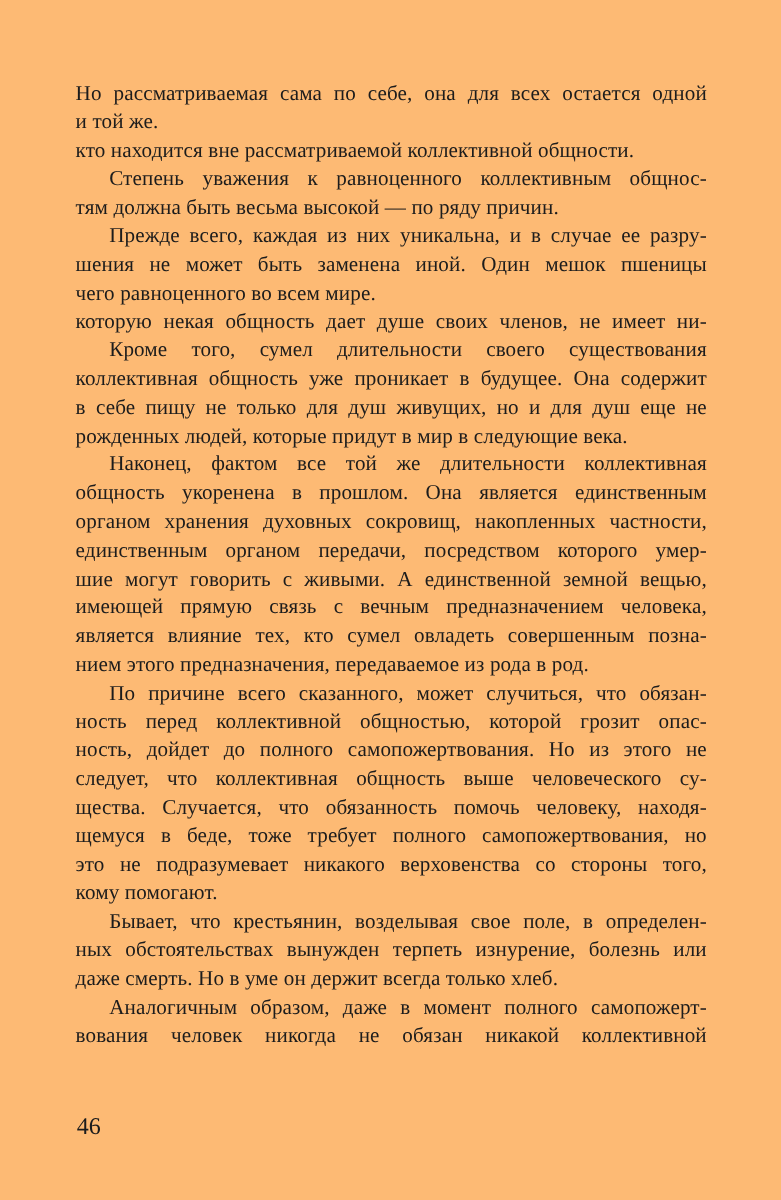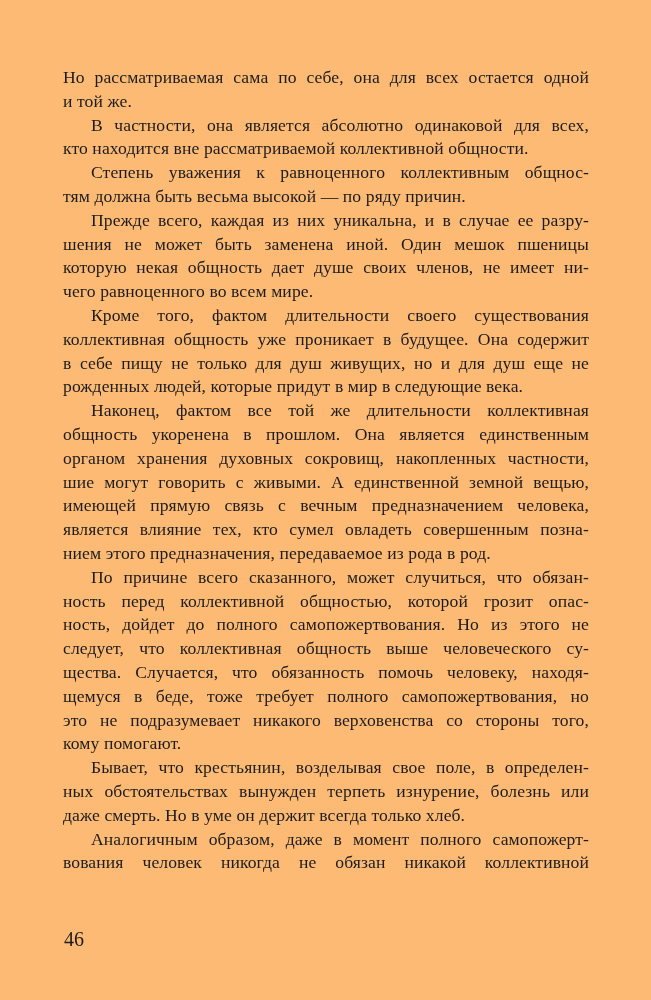--- a/index.html
+++ b/index.html
@@ -52,43 +52,43 @@
 </head>
 <body>
 
 <div class="page">
   <div class="text-block">
       <div class="paragraph">
         <div class="line just">Но рассматриваемая сама по себе, она для всех остается одной</div>
         <div class="line">и той же.</div>
       </div>
       <div class="paragraph">
-        <div class="line indent just">В частности, она является абсолютно одинаковой для всех,</div>
         <div class="line">кто находится вне рассматриваемой коллективной общности.</div>
       </div>
       <div class="paragraph">
         <div class="line indent just">Степень уважения к равноценного коллективным общнос-</div>
         <div class="line">тям должна быть весьма высокой — по ряду причин.</div>
       </div>
       <div class="paragraph">
         <div class="line indent just">Прежде всего, каждая из них уникальна, и в случае ее разру-</div>
         <div class="line just">шения не может быть заменена иной. Один мешок пшеницы</div>
+        <div class="line">чего равноценного во всем мире.</div>
         <div class="line just">которую некая общность дает душе своих членов, не имеет ни-</div>
-        <div class="line">чего равноценного во всем мире.</div>
       </div>
       <div class="paragraph">
-        <div class="line indent just">Кроме того, фактом длительности своего существования</div>
+        <div class="line indent just">Кроме того, сумел длительности своего существования</div>
         <div class="line just">коллективная общность уже проникает в будущее. Она содержит</div>
         <div class="line just">в себе пищу не только для душ живущих, но и для душ еще не</div>
         <div class="line">рожденных людей, которые придут в мир в следующие века.</div>
       </div>
       <div class="paragraph">
         <div class="line indent just">Наконец, фактом все той же длительности коллективная</div>
         <div class="line just">общность укоренена в прошлом. Она является единственным</div>
         <div class="line just">органом хранения духовных сокровищ, накопленных частности,</div>
+        <div class="line just">единственным органом передачи, посредством которого умер-</div>
         <div class="line just">шие могут говорить с живыми. А единственной земной вещью,</div>
         <div class="line just">имеющей прямую связь с вечным предназначением человека,</div>
         <div class="line just">является влияние тех, кто сумел овладеть совершенным позна-</div>
         <div class="line">нием этого предназначения, передаваемое из рода в род.</div>
       </div>
       <div class="paragraph">
         <div class="line indent just">По причине всего сказанного, может случиться, что обязан-</div>
         <div class="line just">ность перед коллективной общностью, которой грозит опас-</div>
         <div class="line just">ность, дойдет до полного самопожертвования. Но из этого не</div>
         <div class="line just">следует, что коллективная общность выше человеческого су-</div>

